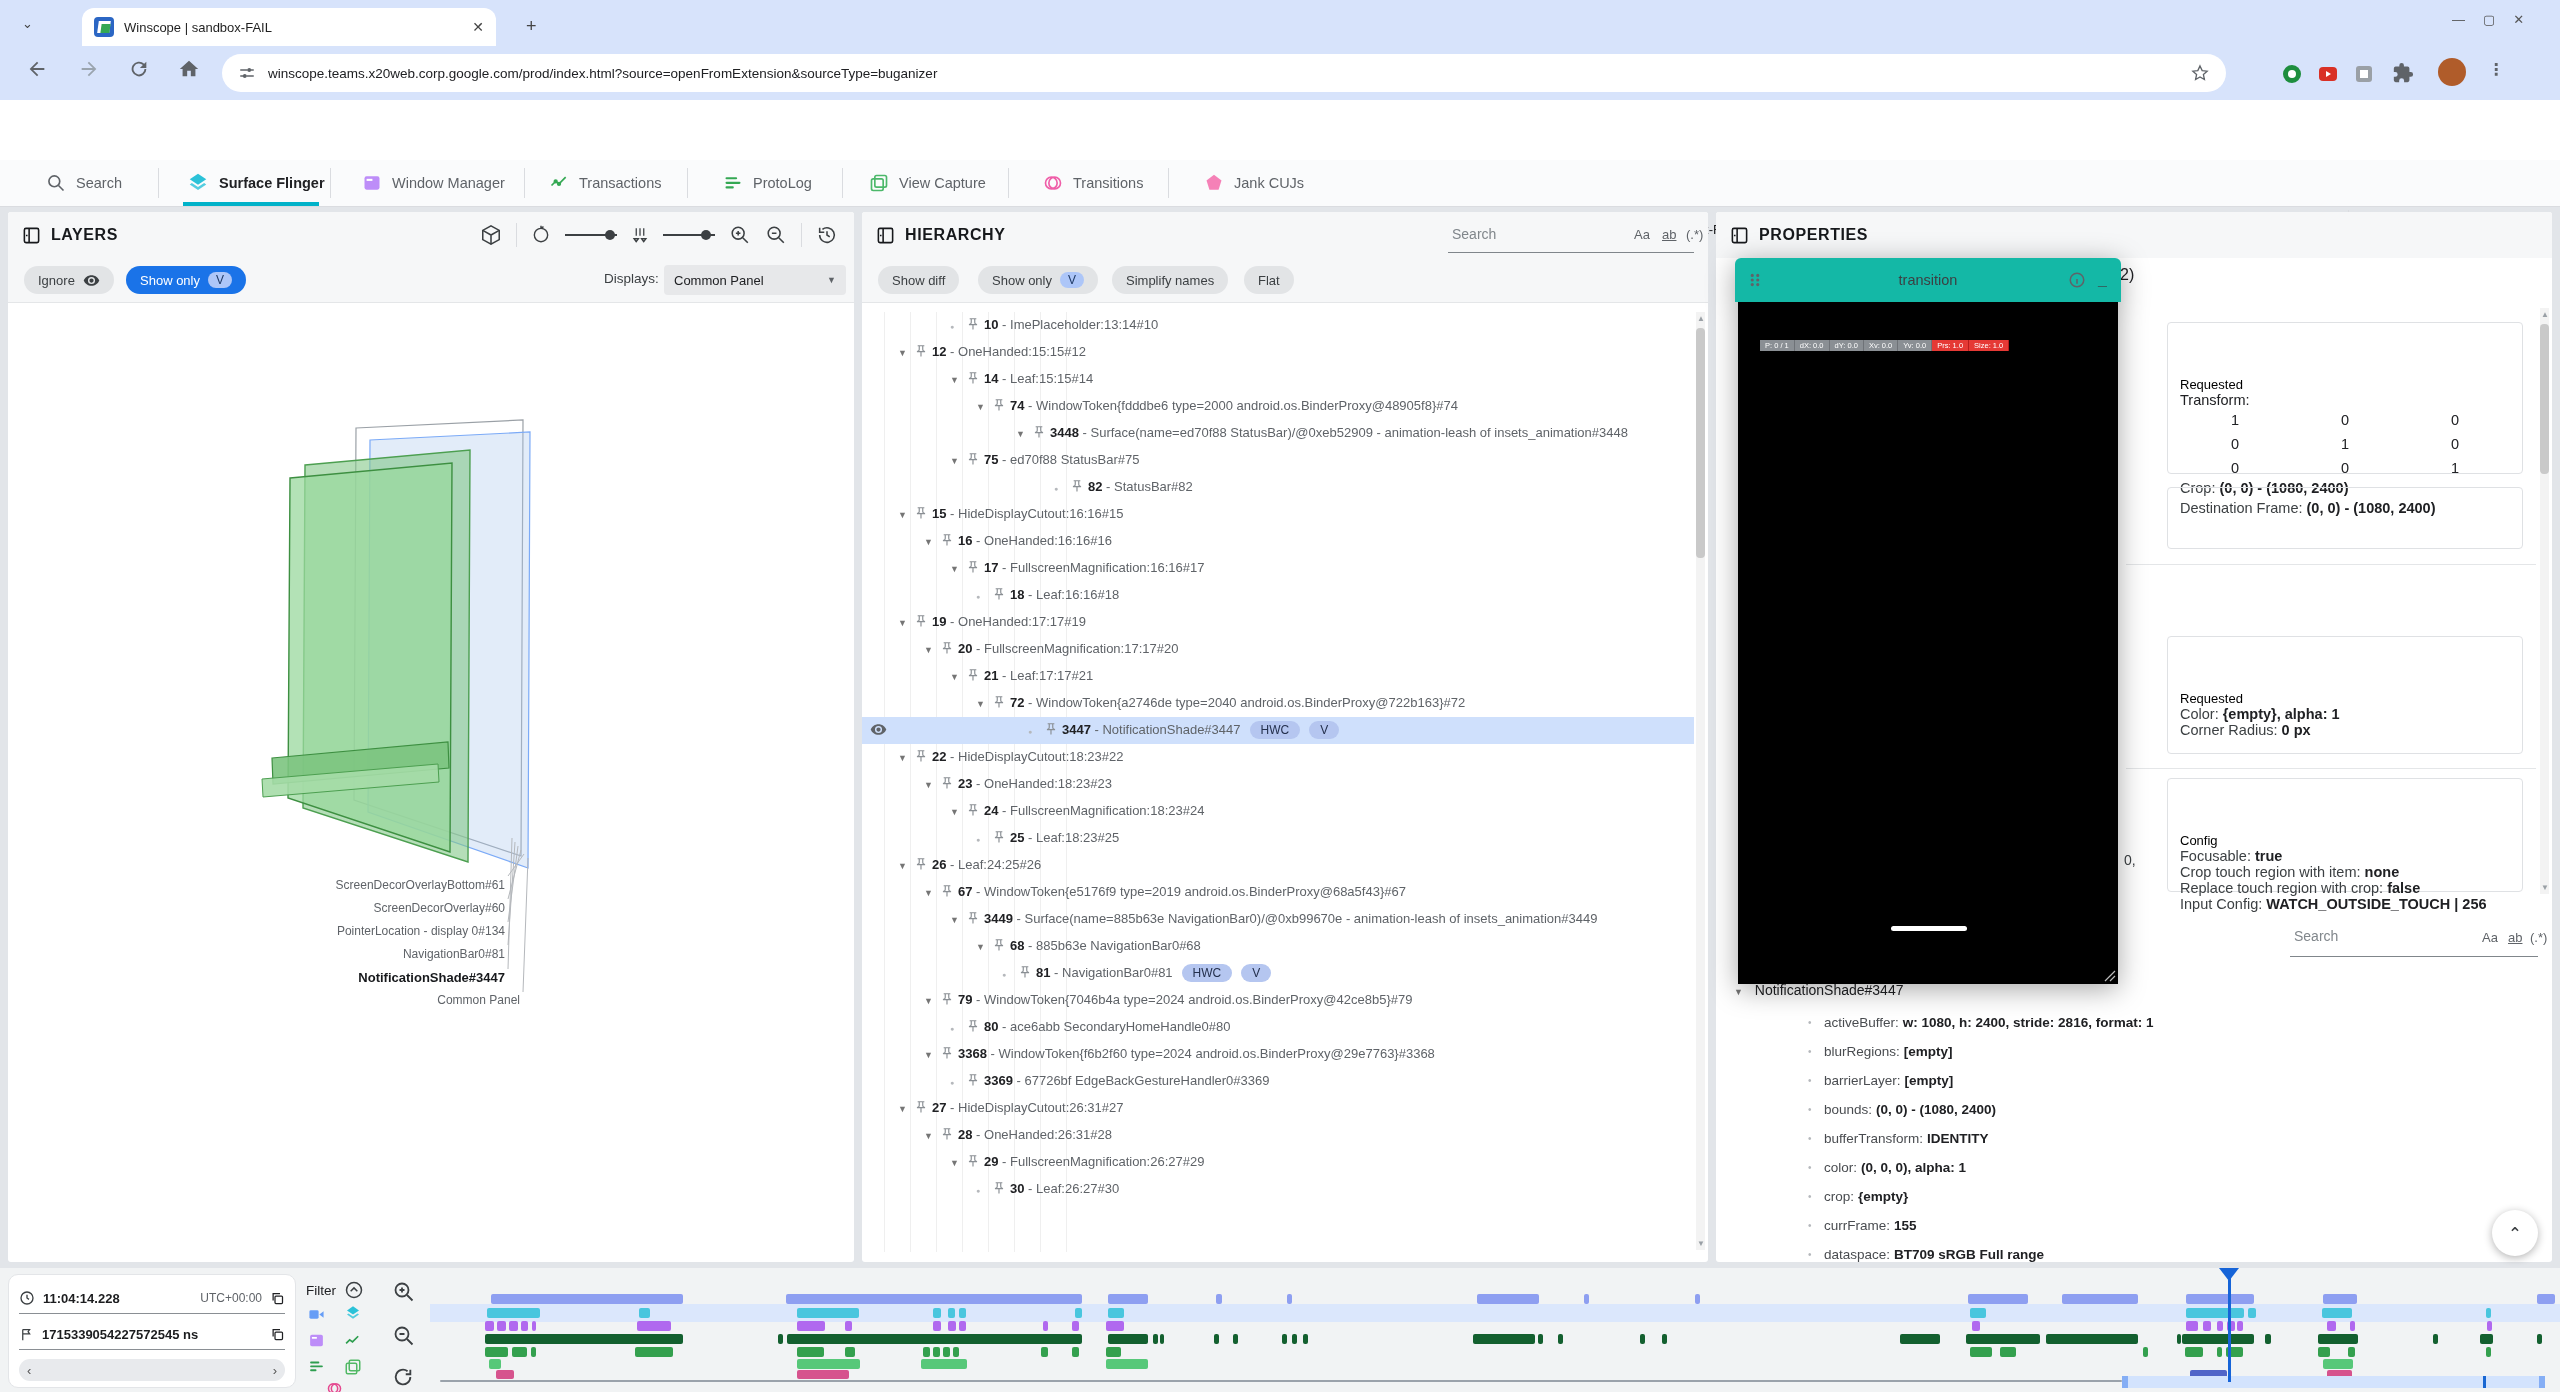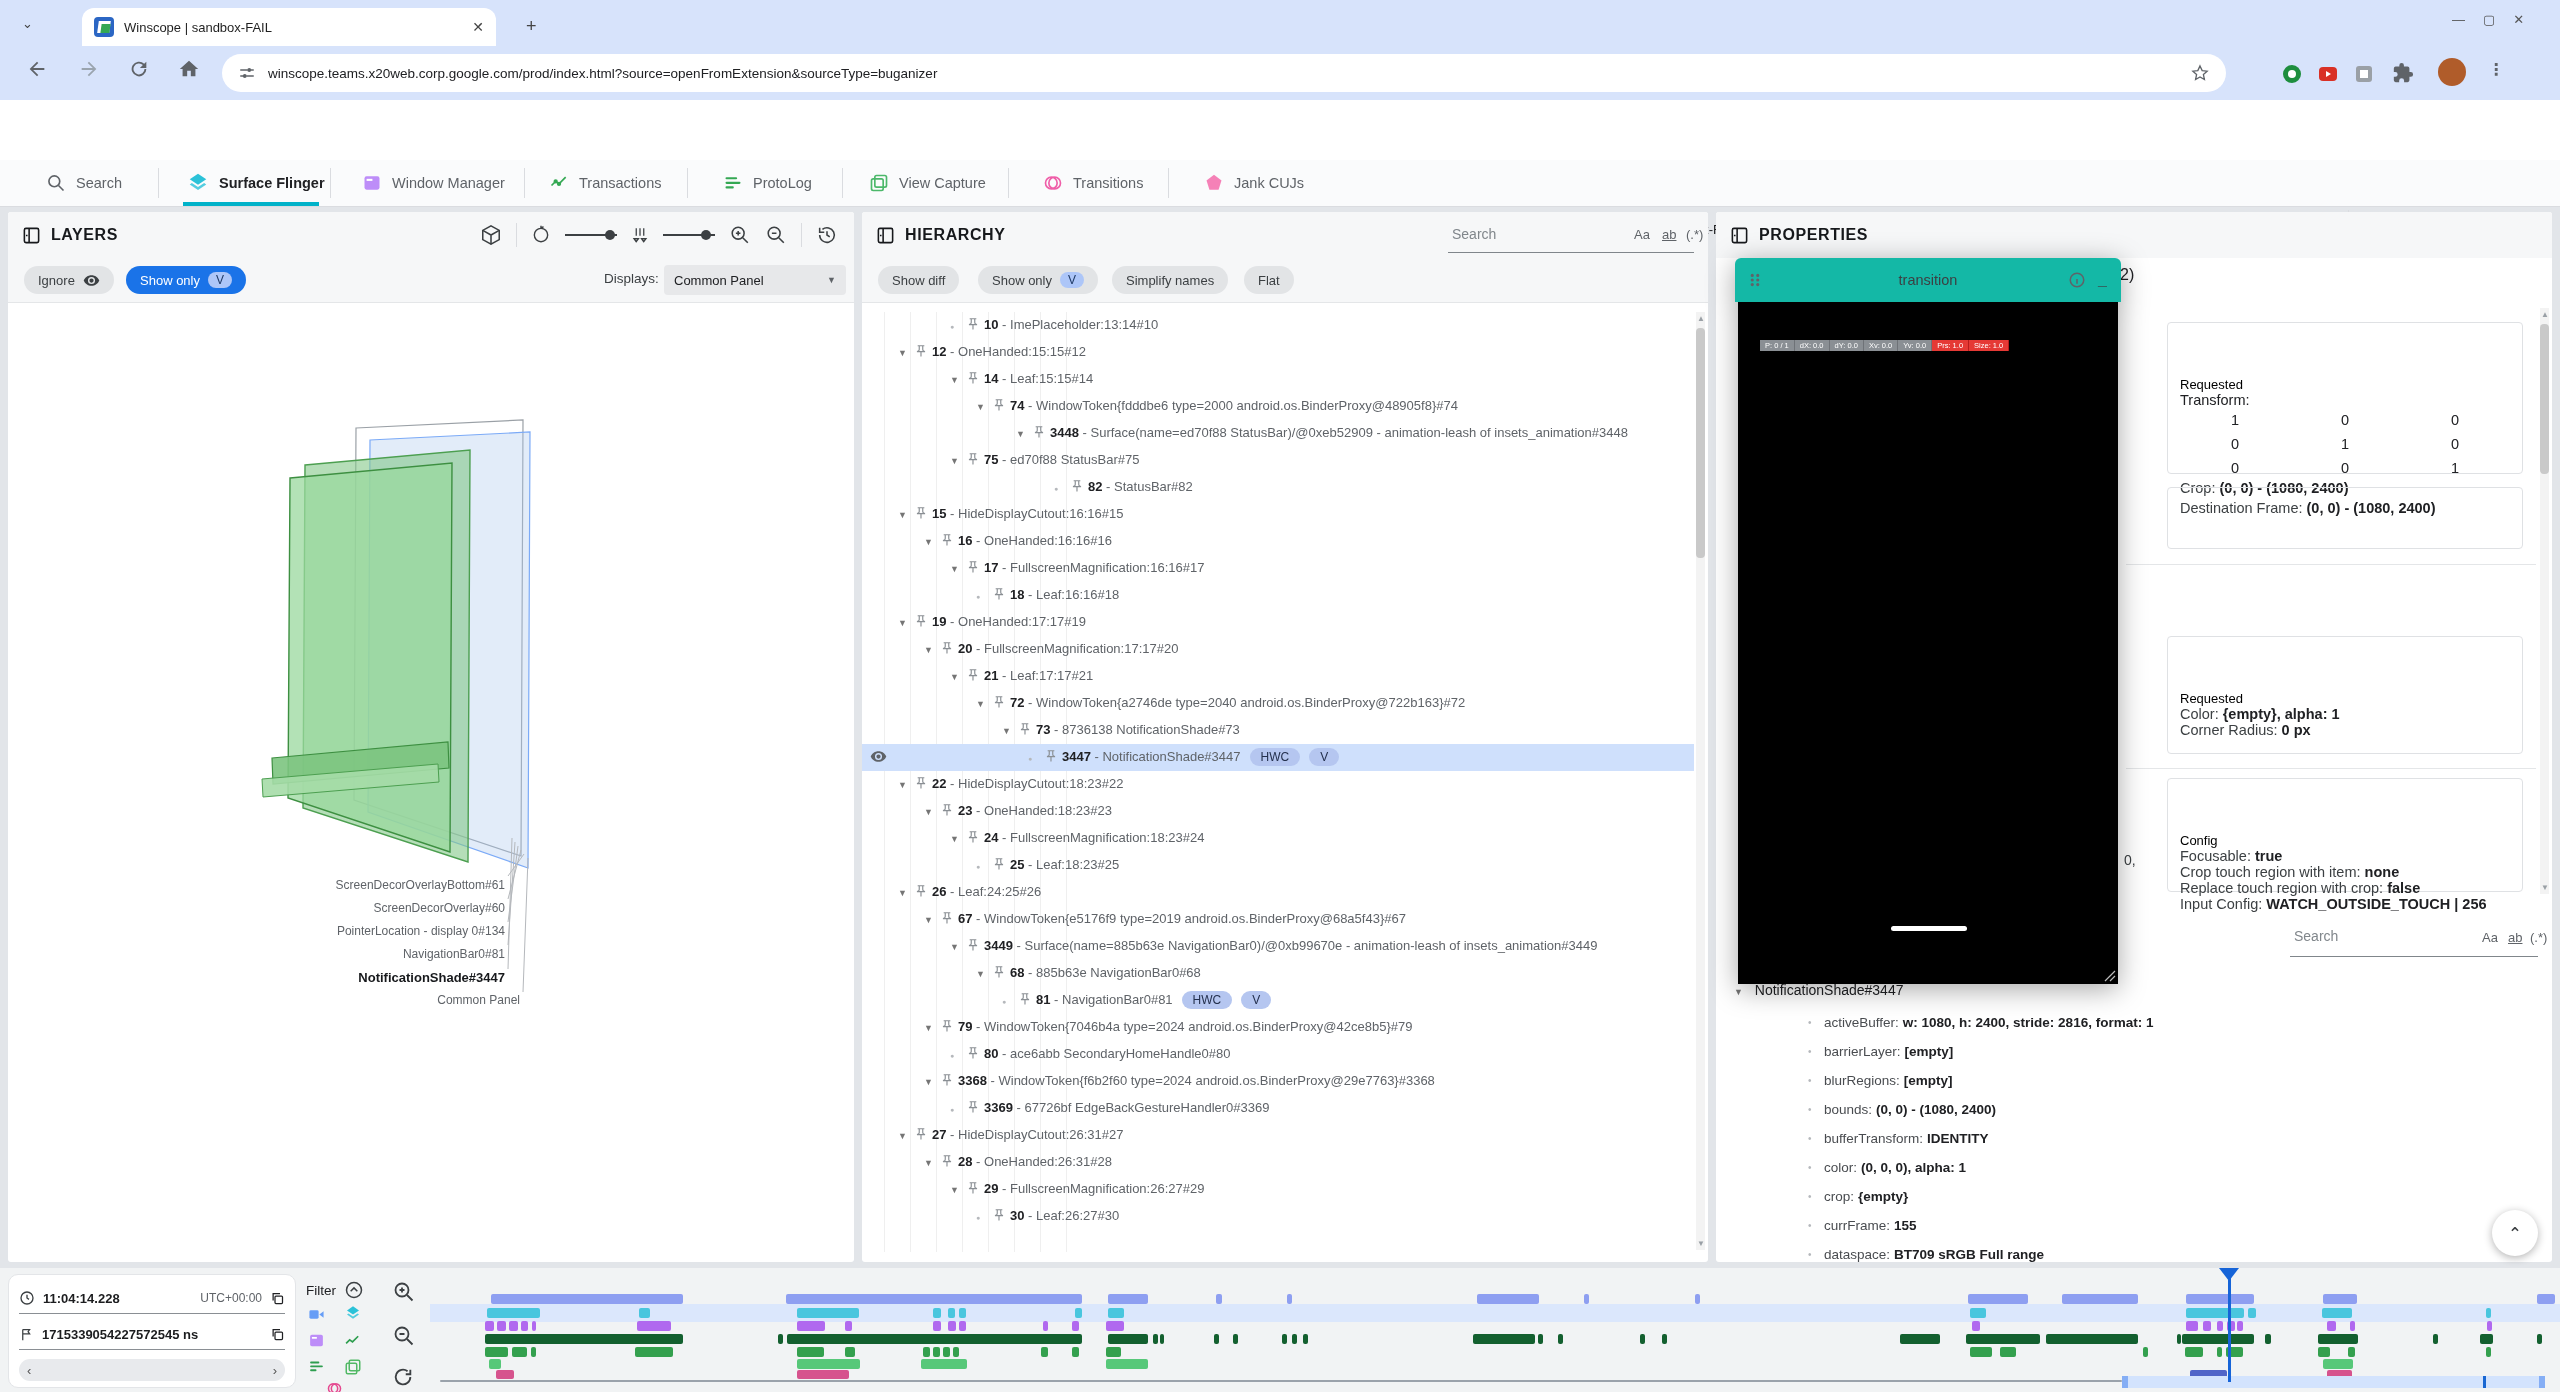--- a/index.html
+++ b/index.html
@@ -438,23 +438,20 @@
         </svg><b>19</b><span> - OneHanded:17:17#19</span></div>
       <div class="trow" style="padding-left: 62px;"><span class="tarw">▼</span><svg class="pin" width="14" height="14" viewBox="0 0 24 24" fill="#8a8f94">
           <path d="M14 4v5c0 1.12.37 2.16 1 3H9c.65-.86 1-1.9 1-3V4h4m3-2H7c-.55 0-1 .45-1 1s.45 1 1 1h1v5c0 1.66-1.34 3-3 3v2h5.97v7l1 1 1-1v-7H19v-2c-1.66 0-3-1.34-3-3V4h1c.55 0 1-.45 1-1s-.45-1-1-1z"></path>
         </svg><b>20</b><span> - FullscreenMagnification:17:17#20</span></div>
       <div class="trow" style="padding-left: 88px;"><span class="tarw">▼</span><svg class="pin" width="14" height="14" viewBox="0 0 24 24" fill="#8a8f94">
           <path d="M14 4v5c0 1.12.37 2.16 1 3H9c.65-.86 1-1.9 1-3V4h4m3-2H7c-.55 0-1 .45-1 1s.45 1 1 1h1v5c0 1.66-1.34 3-3 3v2h5.97v7l1 1 1-1v-7H19v-2c-1.66 0-3-1.34-3-3V4h1c.55 0 1-.45 1-1s-.45-1-1-1z"></path>
         </svg><b>21</b><span> - Leaf:17:17#21</span></div>
       <div class="trow" style="padding-left: 114px;"><span class="tarw">▼</span><svg class="pin" width="14" height="14" viewBox="0 0 24 24" fill="#8a8f94">
           <path d="M14 4v5c0 1.12.37 2.16 1 3H9c.65-.86 1-1.9 1-3V4h4m3-2H7c-.55 0-1 .45-1 1s.45 1 1 1h1v5c0 1.66-1.34 3-3 3v2h5.97v7l1 1 1-1v-7H19v-2c-1.66 0-3-1.34-3-3V4h1c.55 0 1-.45 1-1s-.45-1-1-1z"></path>
         </svg><b>72</b><span> - WindowToken{a2746de type=2040 android.os.BinderProxy@722b163}#72</span></div>
-      <div class="trow" style="padding-left: 140px;"><span class="tarw">▼</span><svg class="pin" width="14" height="14" viewBox="0 0 24 24" fill="#8a8f94">
-          <path d="M14 4v5c0 1.12.37 2.16 1 3H9c.65-.86 1-1.9 1-3V4h4m3-2H7c-.55 0-1 .45-1 1s.45 1 1 1h1v5c0 1.66-1.34 3-3 3v2h5.97v7l1 1 1-1v-7H19v-2c-1.66 0-3-1.34-3-3V4h1c.55 0 1-.45 1-1s-.45-1-1-1z"></path>
-        </svg><b>73</b><span> - 8736138 NotificationShade#73</span></div>
       <div class="trow sel" style="padding-left: 166px;"><span class="eyeg">
           <svg width="17" height="17" viewBox="0 0 24 24" fill="#5f6368">
             <path d="M12 4.5C7 4.5 2.7 7.6 1 12c1.7 4.4 6 7.5 11 7.5s9.3-3.1 11-7.5C21.3 7.6 17 4.5 12 4.5zm0 12.5a5 5 0 1 1 0-10 5 5 0 0 1 0 10zm0-8a3 3 0 1 0 0 6 3 3 0 0 0 0-6z"></path>
           </svg>
         </span><span class="tdot">●</span><svg class="pin" width="14" height="14" viewBox="0 0 24 24" fill="#8a8f94">
           <path d="M14 4v5c0 1.12.37 2.16 1 3H9c.65-.86 1-1.9 1-3V4h4m3-2H7c-.55 0-1 .45-1 1s.45 1 1 1h1v5c0 1.66-1.34 3-3 3v2h5.97v7l1 1 1-1v-7H19v-2c-1.66 0-3-1.34-3-3V4h1c.55 0 1-.45 1-1s-.45-1-1-1z"></path>
         </svg><b>3447</b><span> - NotificationShade#3447</span><span class="hchip">HWC</span><span class="hchip">V</span></div>
       <div class="trow" style="padding-left: 36px;"><span class="tarw">▼</span><svg class="pin" width="14" height="14" viewBox="0 0 24 24" fill="#8a8f94">
           <path d="M14 4v5c0 1.12.37 2.16 1 3H9c.65-.86 1-1.9 1-3V4h4m3-2H7c-.55 0-1 .45-1 1s.45 1 1 1h1v5c0 1.66-1.34 3-3 3v2h5.97v7l1 1 1-1v-7H19v-2c-1.66 0-3-1.34-3-3V4h1c.55 0 1-.45 1-1s-.45-1-1-1z"></path>
         </svg><b>22</b><span> - HideDisplayCutout:18:23#22</span></div>
@@ -575,22 +572,22 @@
   <span class="mods a" style="left:792px;top:718px;text-decoration:underline;">ab</span>
   <span class="mods a" style="left:814px;top:718px;">(.*)</span>
   <div class="srchline a" style="left:574px;top:744px;width:248px;"></div>
 
   <div class="a" style="left:18px;top:770px;font-size:14px;color:#202124;">
     <span style="font-size:9px;color:#757575;margin-right:8px;">▼</span>
     <span style="font-weight:500;">NotificationShade#3447</span>
   </div>
   <div id="detail" class="a" style="left:0;top:796px;right:4px;bottom:0;overflow:hidden;">
       <div class="pitem"><span>activeBuffer:</span><span class="bv">w: 1080, h: 2400, stride: 2816, format: 1</span></div>
+      <div class="pitem"><span>blurRegions:</span><span class="bv">[empty]</span></div>
       <div class="pitem"><span>barrierLayer:</span><span class="bv">[empty]</span></div>
-      <div class="pitem"><span>blurRegions:</span><span class="bv">[empty]</span></div>
       <div class="pitem"><span>bounds:</span><span class="bv">(0, 0) - (1080, 2400)</span></div>
       <div class="pitem"><span>bufferTransform:</span><span class="bv">IDENTITY</span></div>
       <div class="pitem"><span>color:</span><span class="bv">(0, 0, 0), alpha: 1</span></div>
       <div class="pitem"><span>crop:</span><span class="bv">{empty}</span></div>
       <div class="pitem"><span>currFrame:</span><span class="bv">155</span></div>
       <div class="pitem"><span>dataspace:</span><span class="bv">BT709 sRGB Full range</span></div>
     </div>
 </div>
 
 <div class="ovl">

